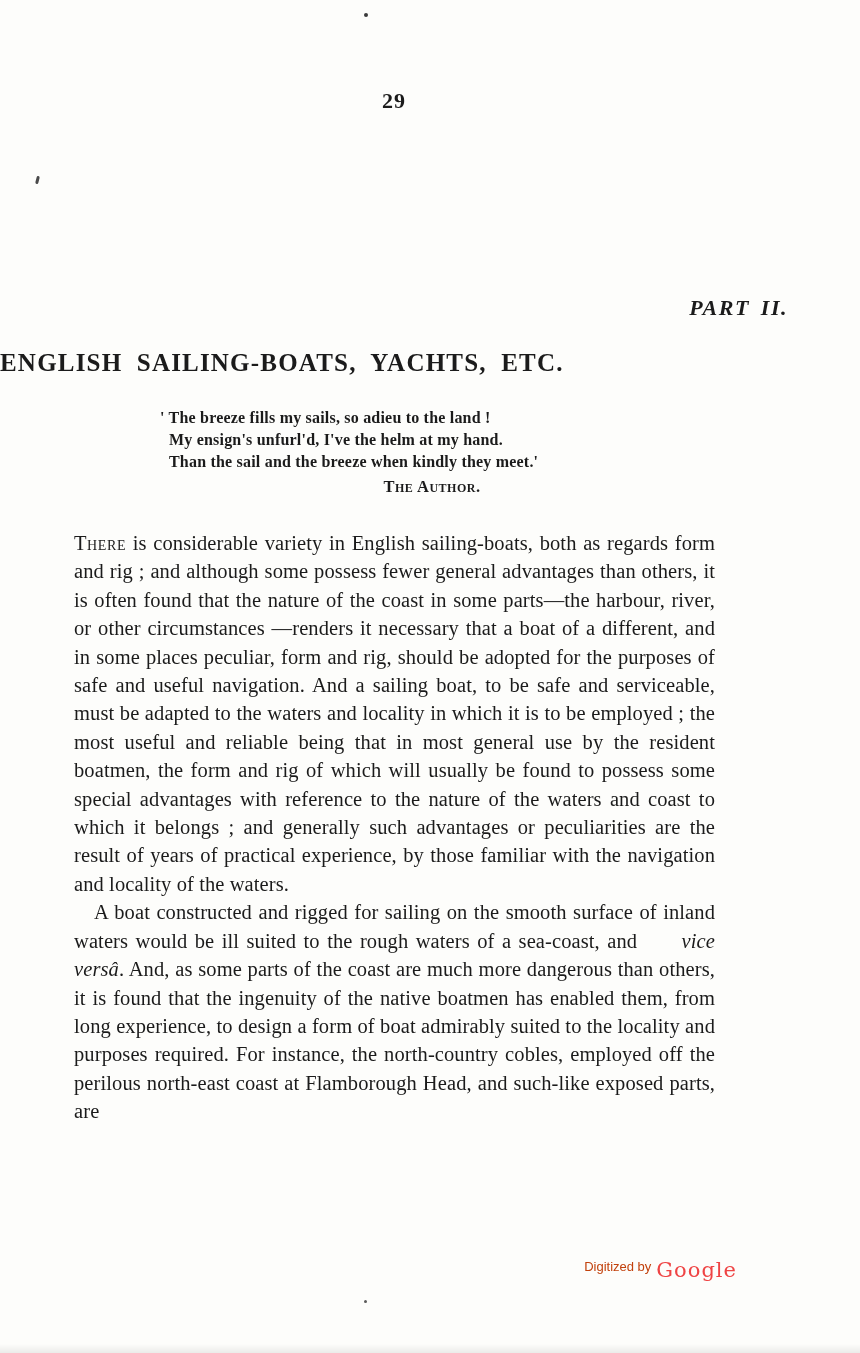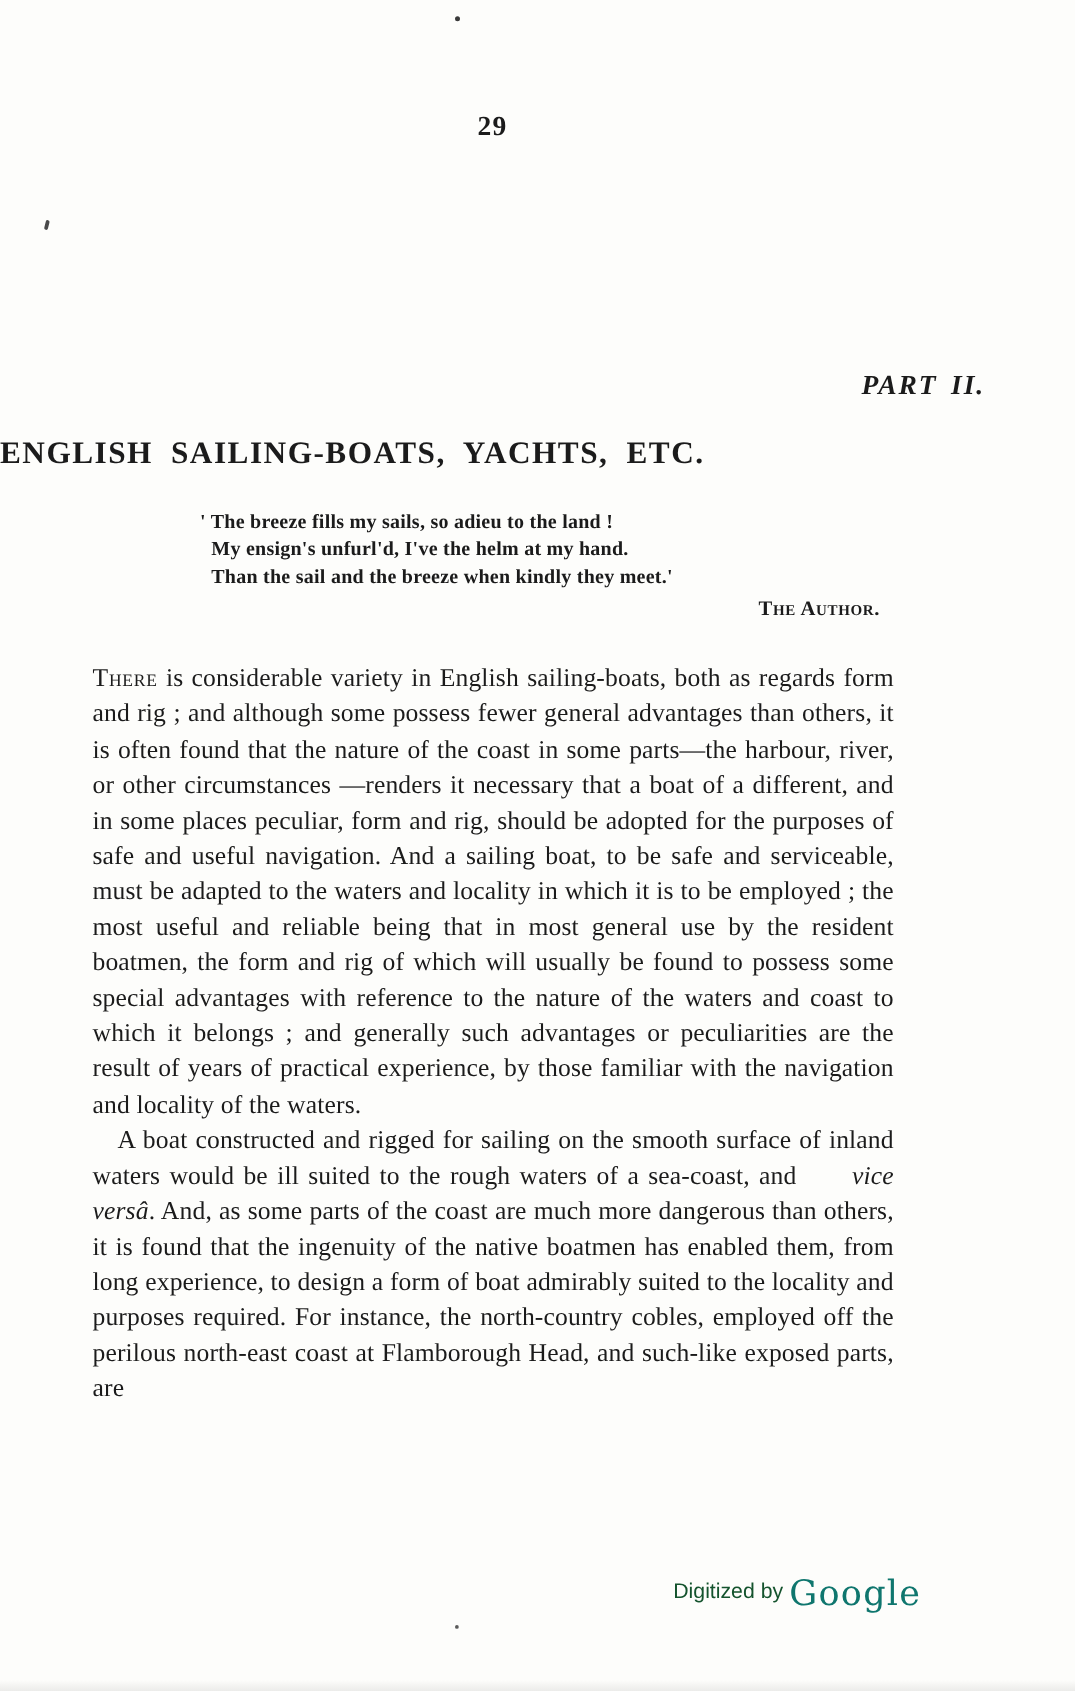--- a/index.html
+++ b/index.html
@@ -59,21 +59,21 @@
     position: absolute;
     top: 407px; left: 160px;
     width: 548px;
     font-size: 16px;
     font-weight: bold;
     line-height: 22px;
     letter-spacing: 0.2px;
   }
   .ep-line.cont { padding-left: 9px; }
   .ep-attr {
-    text-align: right;
+    text-align: center;
     font-variant: small-caps;
     font-size: 16.5px;
     margin-top: 3px;
     padding-right: 4px;
     letter-spacing: 0.5px;
   }
 
   .body-text {
     position: absolute;
     top: 529px; left: 74px;
@@ -90,29 +90,29 @@
 
   .footer {
     position: absolute;
     top: 1258px; left: 0;
     width: 737px;
     text-align: right;
     white-space: nowrap;
   }
   .digitized {
     font-family: "Liberation Sans", sans-serif;
-    font-size: 17px;
-    color: #14532d;
+    font-size: 13px;
+    color: #c2410c;
     margin-right: 5px;
     vertical-align: 6px;
   }
   .google-logo {
     font-family: "DejaVu Serif", serif;
-    font-size: 28px;
-    color: #0f766e;
+    font-size: 21px;
+    color: #ef4444;
     letter-spacing: 1px;
   }
 
   .artifact { position: absolute; background: #3a3a3a; }
   .dot-top    { top: 13px;  left: 364px; width: 4px; height: 4px; border-radius: 50%; }
   .mark-left  { top: 176px; left: 36px;  width: 3px; height: 8px; border-radius: 2px; transform: rotate(14deg); background: #4a4a4a; }
   .dot-bottom { top: 1300px; left: 364px; width: 3px; height: 3px; border-radius: 50%; background: #5a5a5a; }
 </style>
 </head>
 <body>

